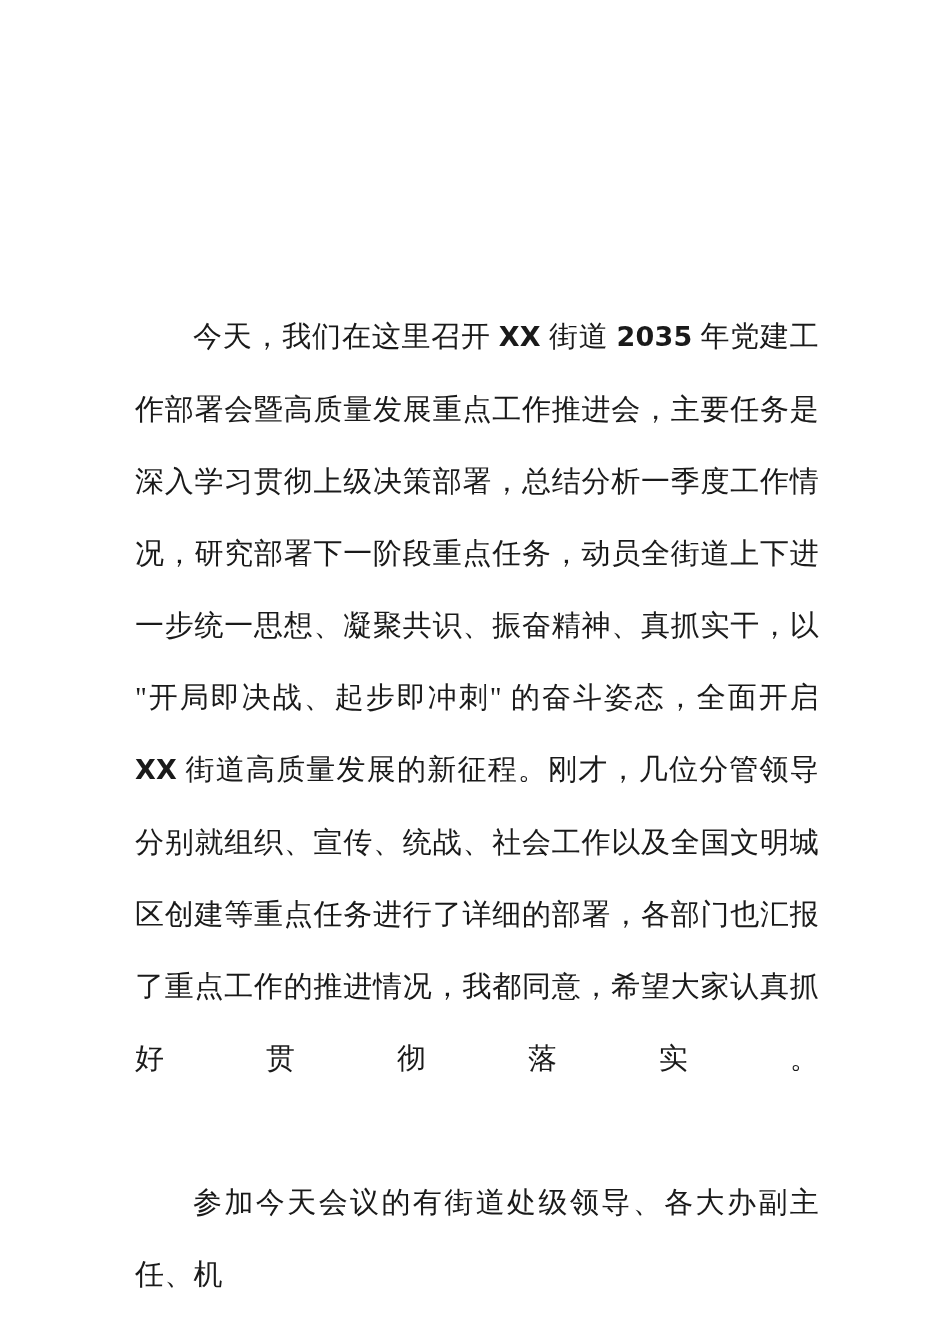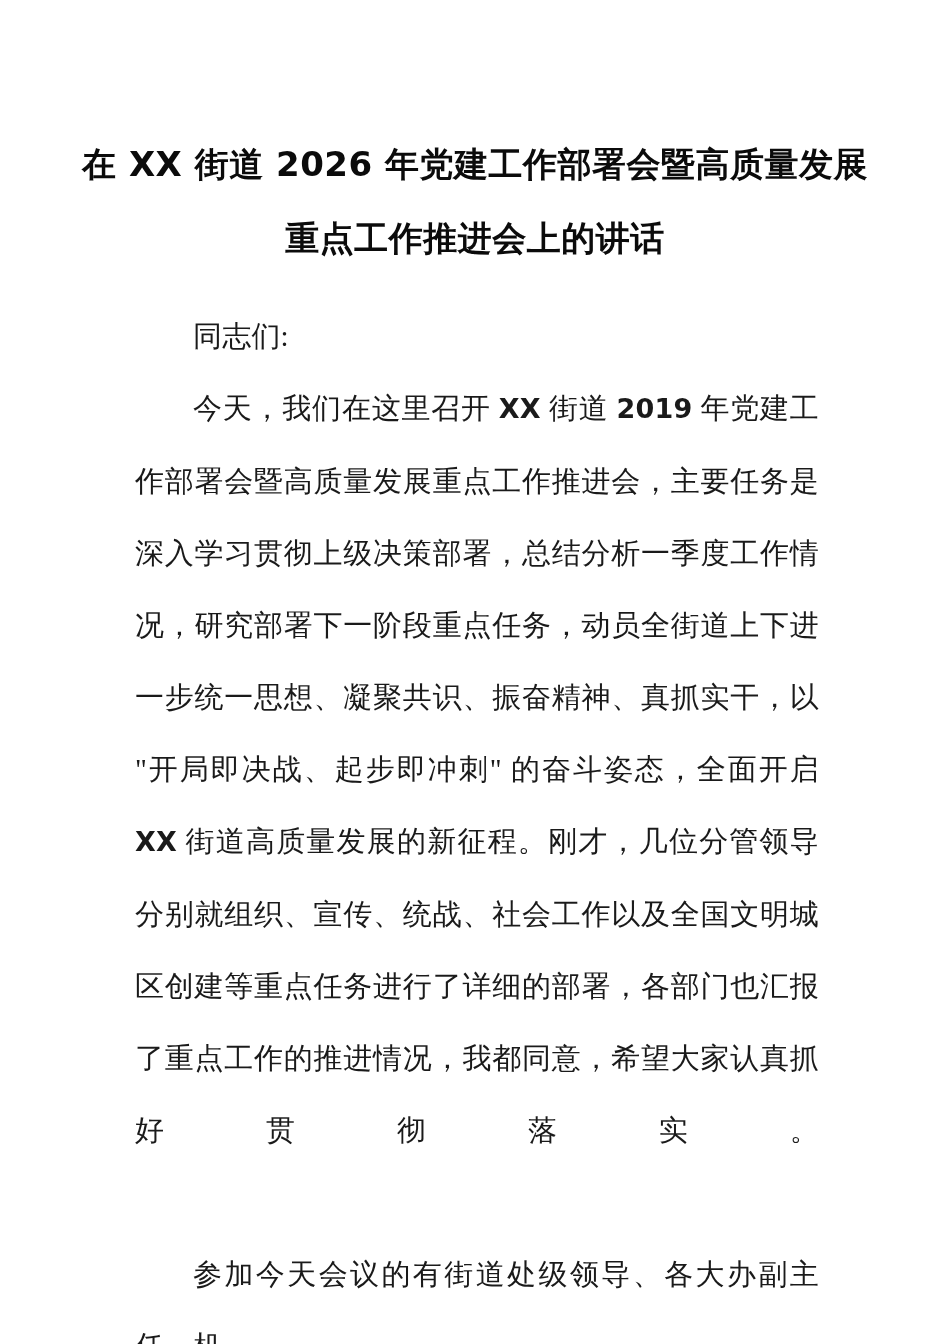--- a/index.html
+++ b/index.html
@@ -76,28 +76,23 @@
     font-weight: bold;
     font-size: 27px;
     margin-top: 12px;
   }
 </style>
 </head>
 <body>
 
 <div class="page">
 
-  <h1 class="doc-title">
-    <span class="tline">在 XX 街道 2026 年党建工作部署会暨高质量发展</span>
-    <span class="tline">重点工作推进会上的讲话</span>
-  </h1>
 
   <div class="body-block">
 
-    <p class="para indent-2 no-stretch">同志们:</p>
 
-    <p class="para indent-2"><span>今天，我们在这里召开 <span class="lat">XX</span> 街道 <span class="lat">2019</span> 年党建工作部署会暨高质量发展重点工作推进会，主要任务是深入学习贯彻上级决策部署，总结分析一季度工作情况，研究部署下一阶段重点任务，动员全街道上下进一步统一思想、凝聚共识、振奋精神、真抓实干，以 "开局即决战、起步即冲刺" 的奋斗姿态，全面开启 <span class="lat">XX</span> 街道高质量发展的新征程。刚才，几位分管领导分别就组织、宣传、统战、社会工作以及全国文明城区创建等重点任务进行了详细的部署，各部门也汇报了重点工作的推进情况，我都同意，希望大家认真抓好贯彻落实。</span></p>
+    <p class="para indent-2"><span>今天，我们在这里召开 <span class="lat">XX</span> 街道 <span class="lat">2035</span> 年党建工作部署会暨高质量发展重点工作推进会，主要任务是深入学习贯彻上级决策部署，总结分析一季度工作情况，研究部署下一阶段重点任务，动员全街道上下进一步统一思想、凝聚共识、振奋精神、真抓实干，以 "开局即决战、起步即冲刺" 的奋斗姿态，全面开启 <span class="lat">XX</span> 街道高质量发展的新征程。刚才，几位分管领导分别就组织、宣传、统战、社会工作以及全国文明城区创建等重点任务进行了详细的部署，各部门也汇报了重点工作的推进情况，我都同意，希望大家认真抓好贯彻落实。</span></p>
 
     <p class="para indent-2 no-stretch"><span>参加今天会议的有街道处级领导、各大办副主任、机</span></p>
 
   </div>
 
 </div>
 
 </body></html>

